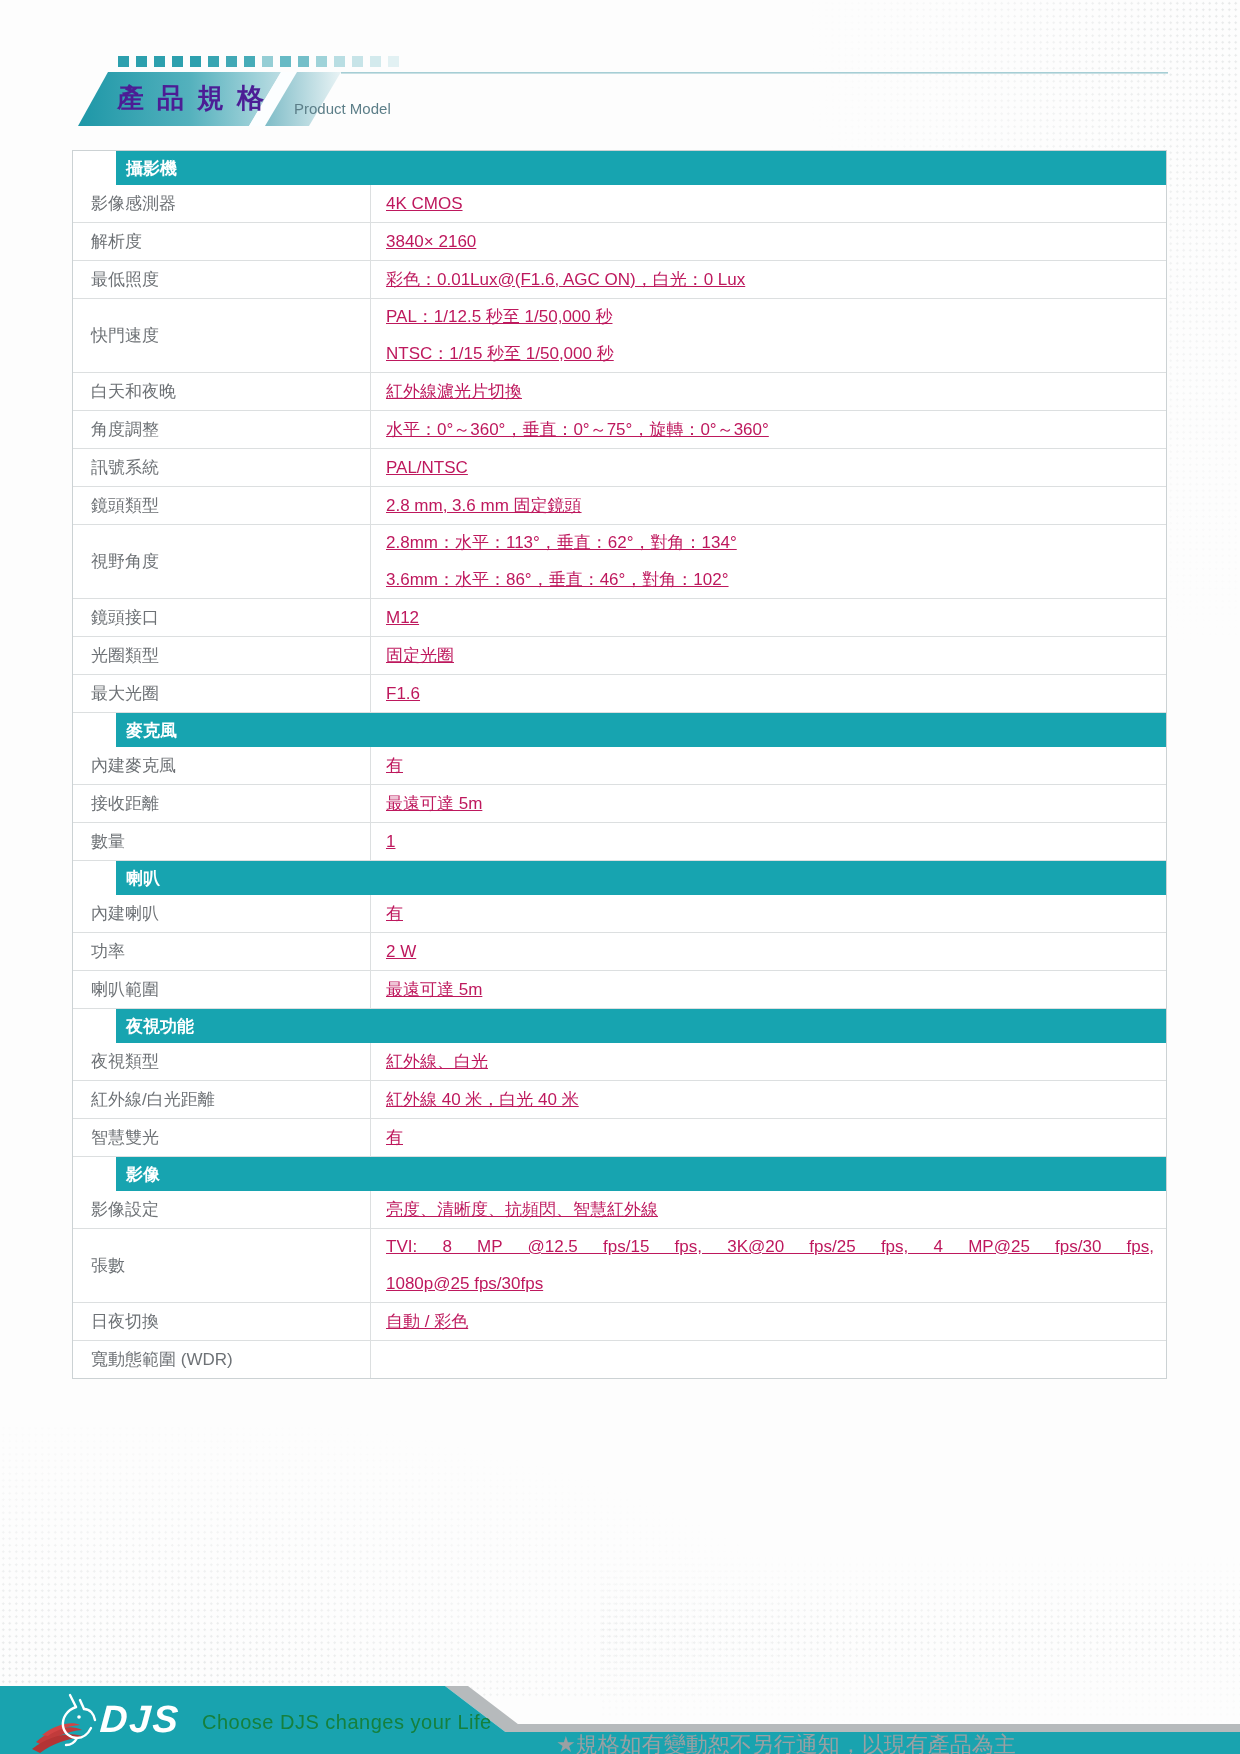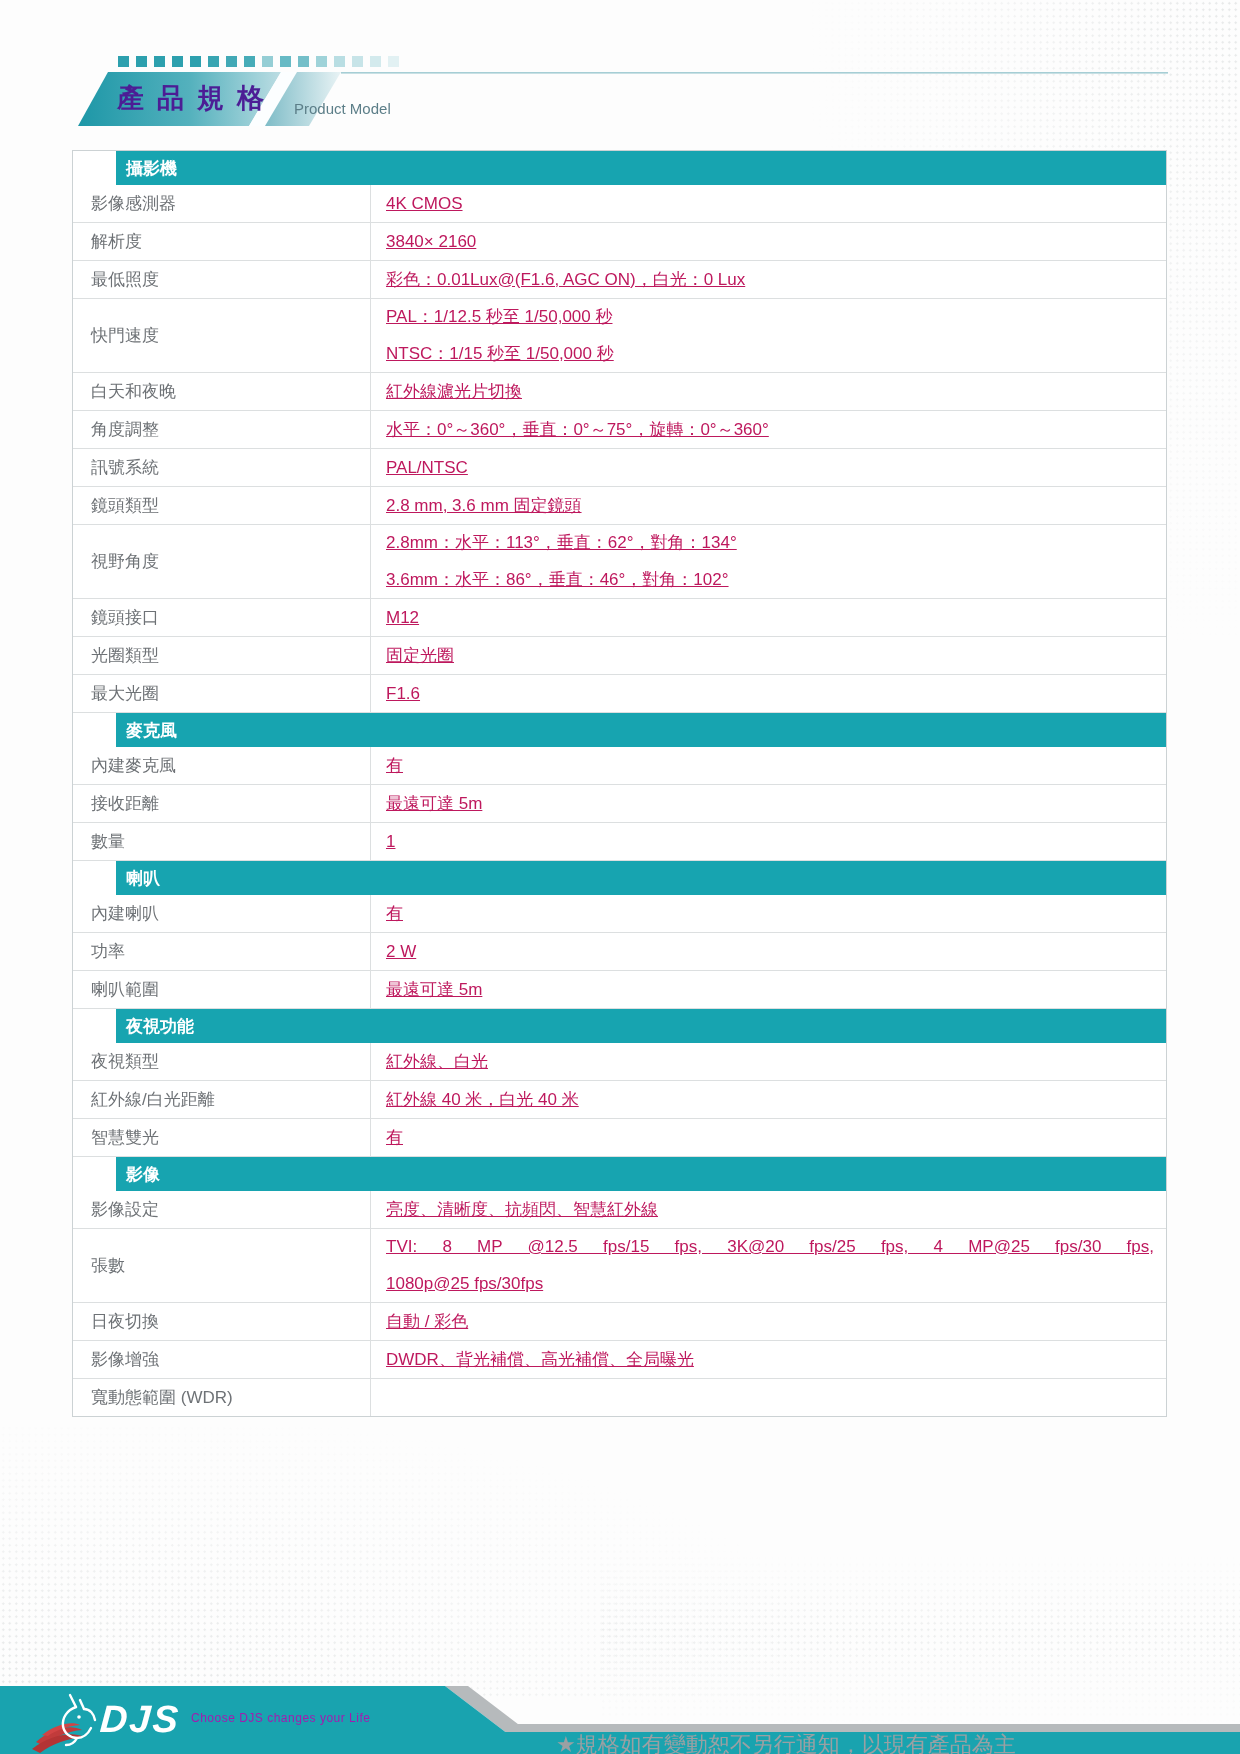--- a/index.html
+++ b/index.html
@@ -63,22 +63,22 @@
   .spec-row.multi .cell.label{min-height:73px;}
   .vline.justify{white-space:normal;text-align:justify;text-align-last:justify;}
   
   #footer-svg{position:absolute;left:0;top:1680px;}
   #brand{
     position:absolute;left:100px;top:1698px;
     font-size:38px;font-weight:bold;font-style:italic;color:#fff;letter-spacing:2px;
     transform:skewX(-4deg);
   }
   #slogan{
-    position:absolute;left:191px;top:1711px;
-    font-size:12px;color:#a21caf;letter-spacing:.5px;white-space:nowrap;
+    position:absolute;left:202px;top:1711px;
+    font-size:20px;color:#15803d;letter-spacing:.5px;white-space:nowrap;
   }
   #disclaimer{
     position:absolute;left:556px;top:1730px;
     font-size:22px;color:#9aa0a3;white-space:nowrap;
   }
 </style>
 </head>
 <body>
 
 <div id="page">
@@ -282,26 +282,20 @@
           <div class="vline">1080p@25 fps/30fps</div>
         </div>
       </div>
       <div class="spec-row">
         <div class="cell label">日夜切換</div>
         <div class="cell value">
           <div class="vline">自動 / 彩色</div>
         </div>
       </div>
       <div class="spec-row">
-        <div class="cell label">影像增強</div>
-        <div class="cell value">
-          <div class="vline">DWDR、背光補償、高光補償、全局曝光</div>
-        </div>
-      </div>
-      <div class="spec-row">
         <div class="cell label">寬動態範圍 (WDR)</div>
       </div>
     </div>
 
   <svg id="footer-svg" width="1240" height="74" viewBox="0 0 1240 74">
     <path d="M445,6 L468,6 L531,54 L508,54 Z M508,44 L1240,44 L1240,54 L508,54 Z" fill="#b6babc"></path>
     <rect x="0" y="52" width="1240" height="22" fill="#19a3af"></rect>
     <path d="M0,6 L445,6 L508,54 L0,54 Z" fill="#19a3af"></path>
     <g transform="translate(32,6)">
       <path d="M4,56 C20,42 38,38 50,44 C36,45 22,51 12,60 Z" fill="#c13b3b"></path>

